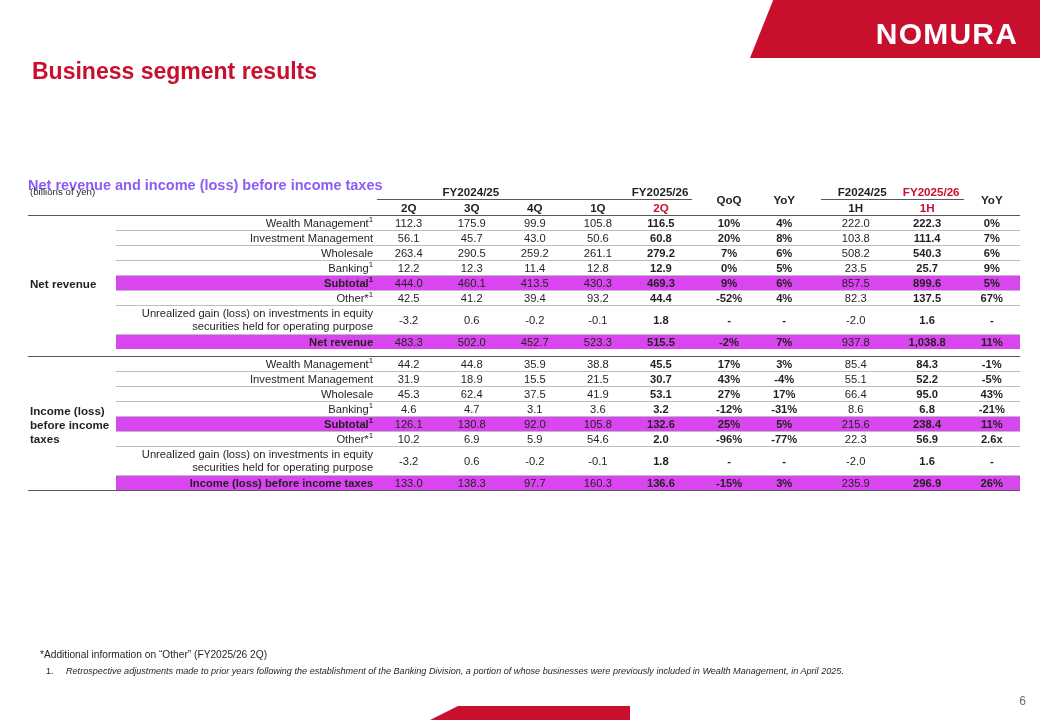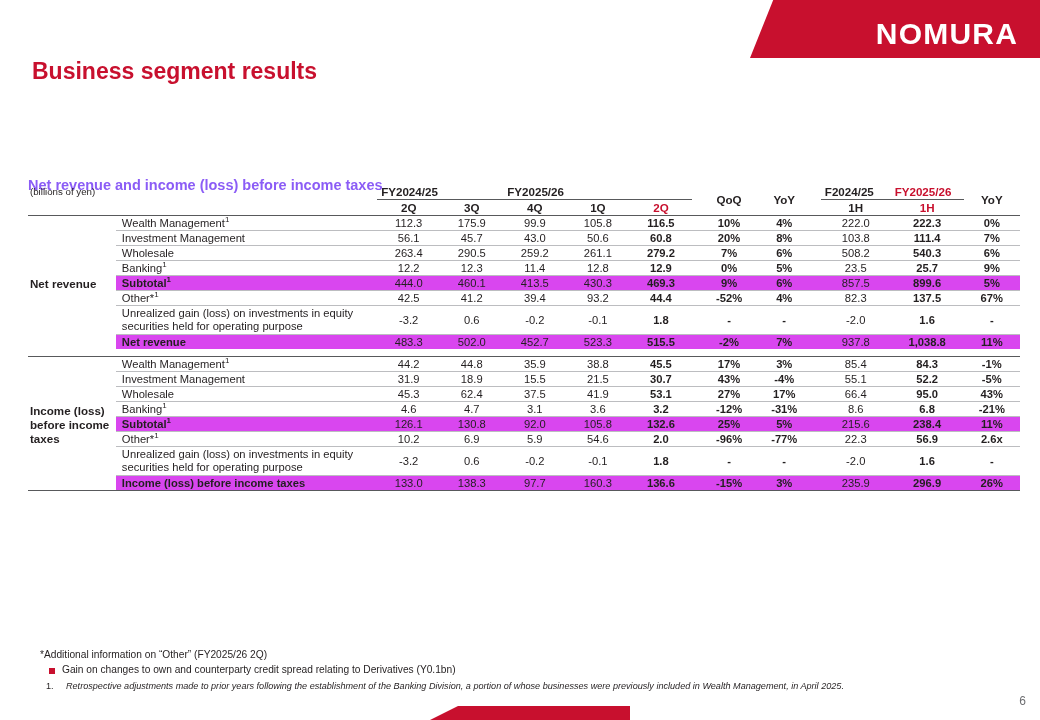--- a/index.html
+++ b/index.html
@@ -72,41 +72,41 @@
     padding: 1px 4px;
     vertical-align: middle;
   }
   .units {
     font-size: 9.7px;
     text-align: left;
     padding-left: 2px !important;
     color: #231f20;
   }
   .grp-hdr {
-    text-align: left;
+    text-align: right;
     font-weight: bold;
     font-size: 11.6px;
     border-bottom: 1px solid #58595b;
     padding-bottom: 1px !important;
     margin-top: 32px;
   }
   .grp-hdr.red { color: #c8102e; }
   .colhdr {
     text-align: center;
     font-weight: bold;
     font-size: 11.6px;
   }
   .colhdr.red { color: #c8102e; }
 
   .rule-top { border-top: 1.6px solid #58595b; }
   .rule-bottom { border-bottom: 1.6px solid #58595b; }
   .rule-thin { border-bottom: 0.8px solid #bcbdc0; }
 
   .rowlabel {
-    text-align: left;
+    text-align: right;
     padding-left: 6px !important;
     white-space: nowrap;
   }
   .rowlabel.wrap { white-space: normal; line-height: 1.18; }
   .sidelabel {
     text-align: left;
     font-weight: bold;
     font-size: 11.6px;
     vertical-align: top;
     padding-top: 4px !important;
@@ -471,24 +471,20 @@
       <td class="num">235.9</td>
       <td class="num bold">296.9</td>
       <td class="num bold">26%</td>
     </tr>
   </tbody>
 </table>
 </div>
 
 <div class="footnotes">
   <div class="fn-title">*Additional information on “Other” (FY2025/26 2Q)</div>
-  <div class="fn-bullet">
-    <span class="fn-sq"></span>
-    <span>Gain on changes to own and counterparty credit spread relating to Derivatives (Y0.1bn)</span>
-  </div>
   <div class="fn-num">
     <span class="n">1.</span>
     <span>Retrospective adjustments made to prior years following the establishment of the Banking Division, a portion of whose businesses were previously included in Wealth Management,  in April 2025.</span>
   </div>
 </div>
 
 <div class="footer-shape"></div>
 <div class="page-num">6</div>
 
 </body></html>

